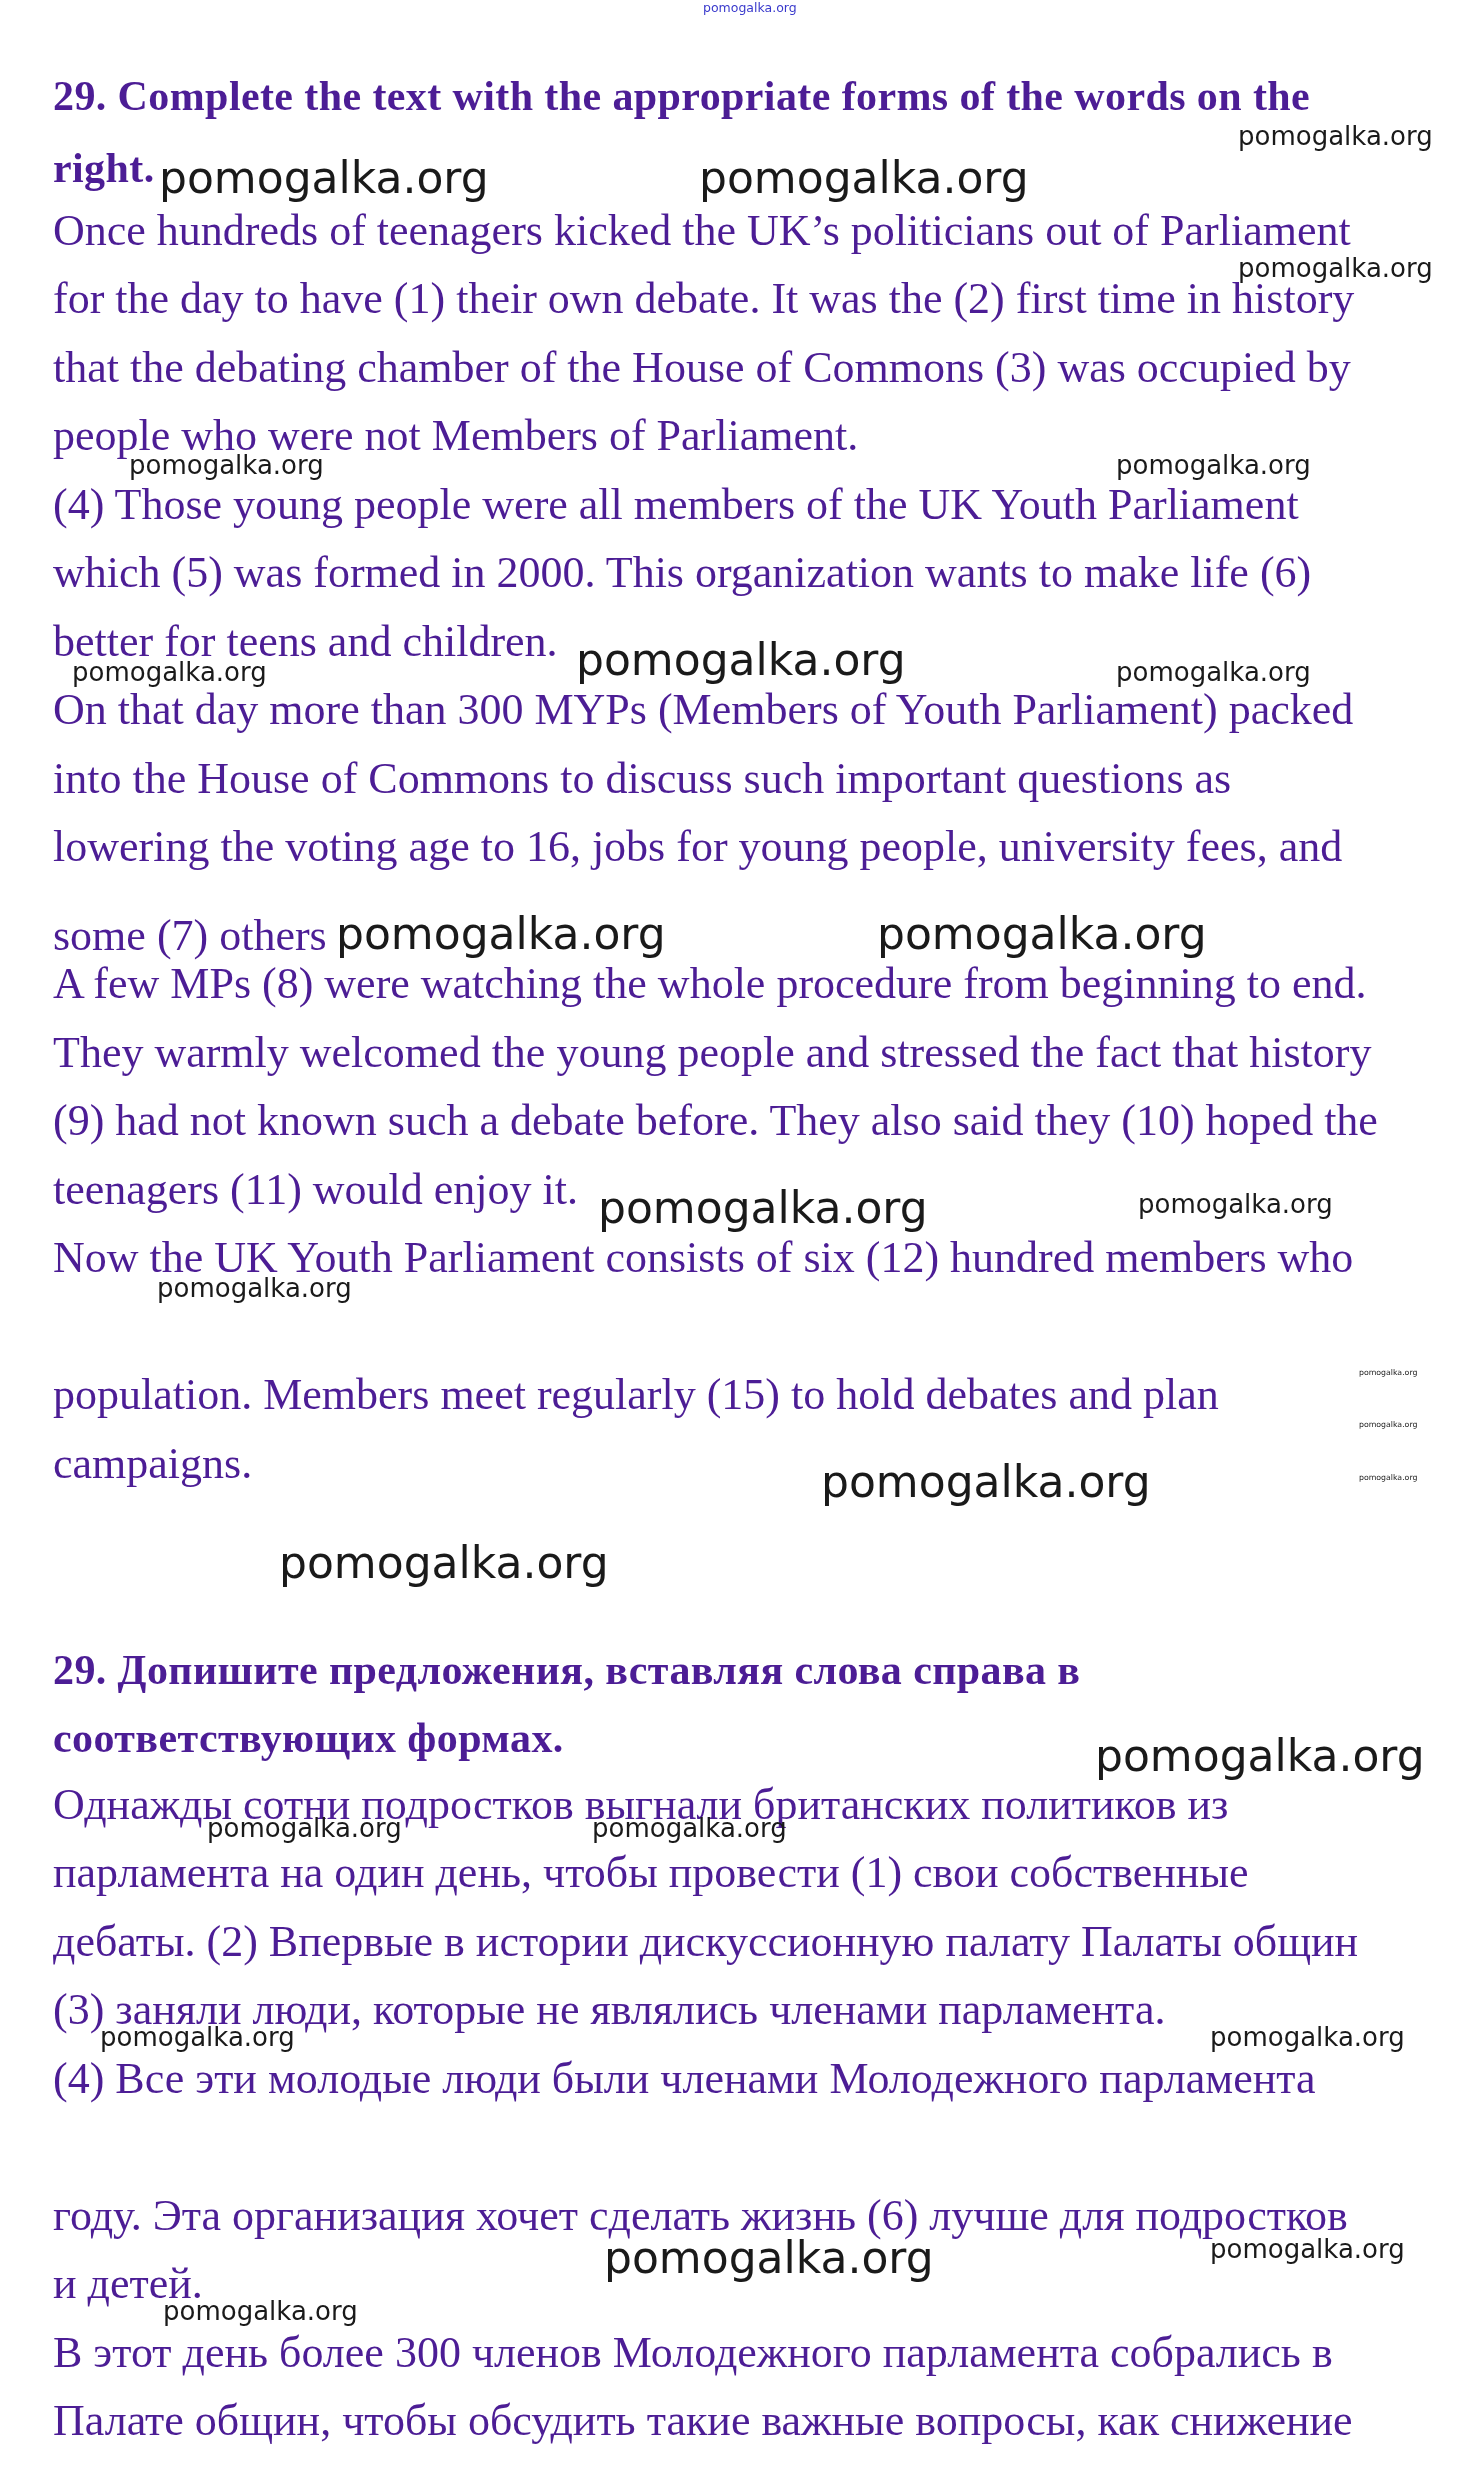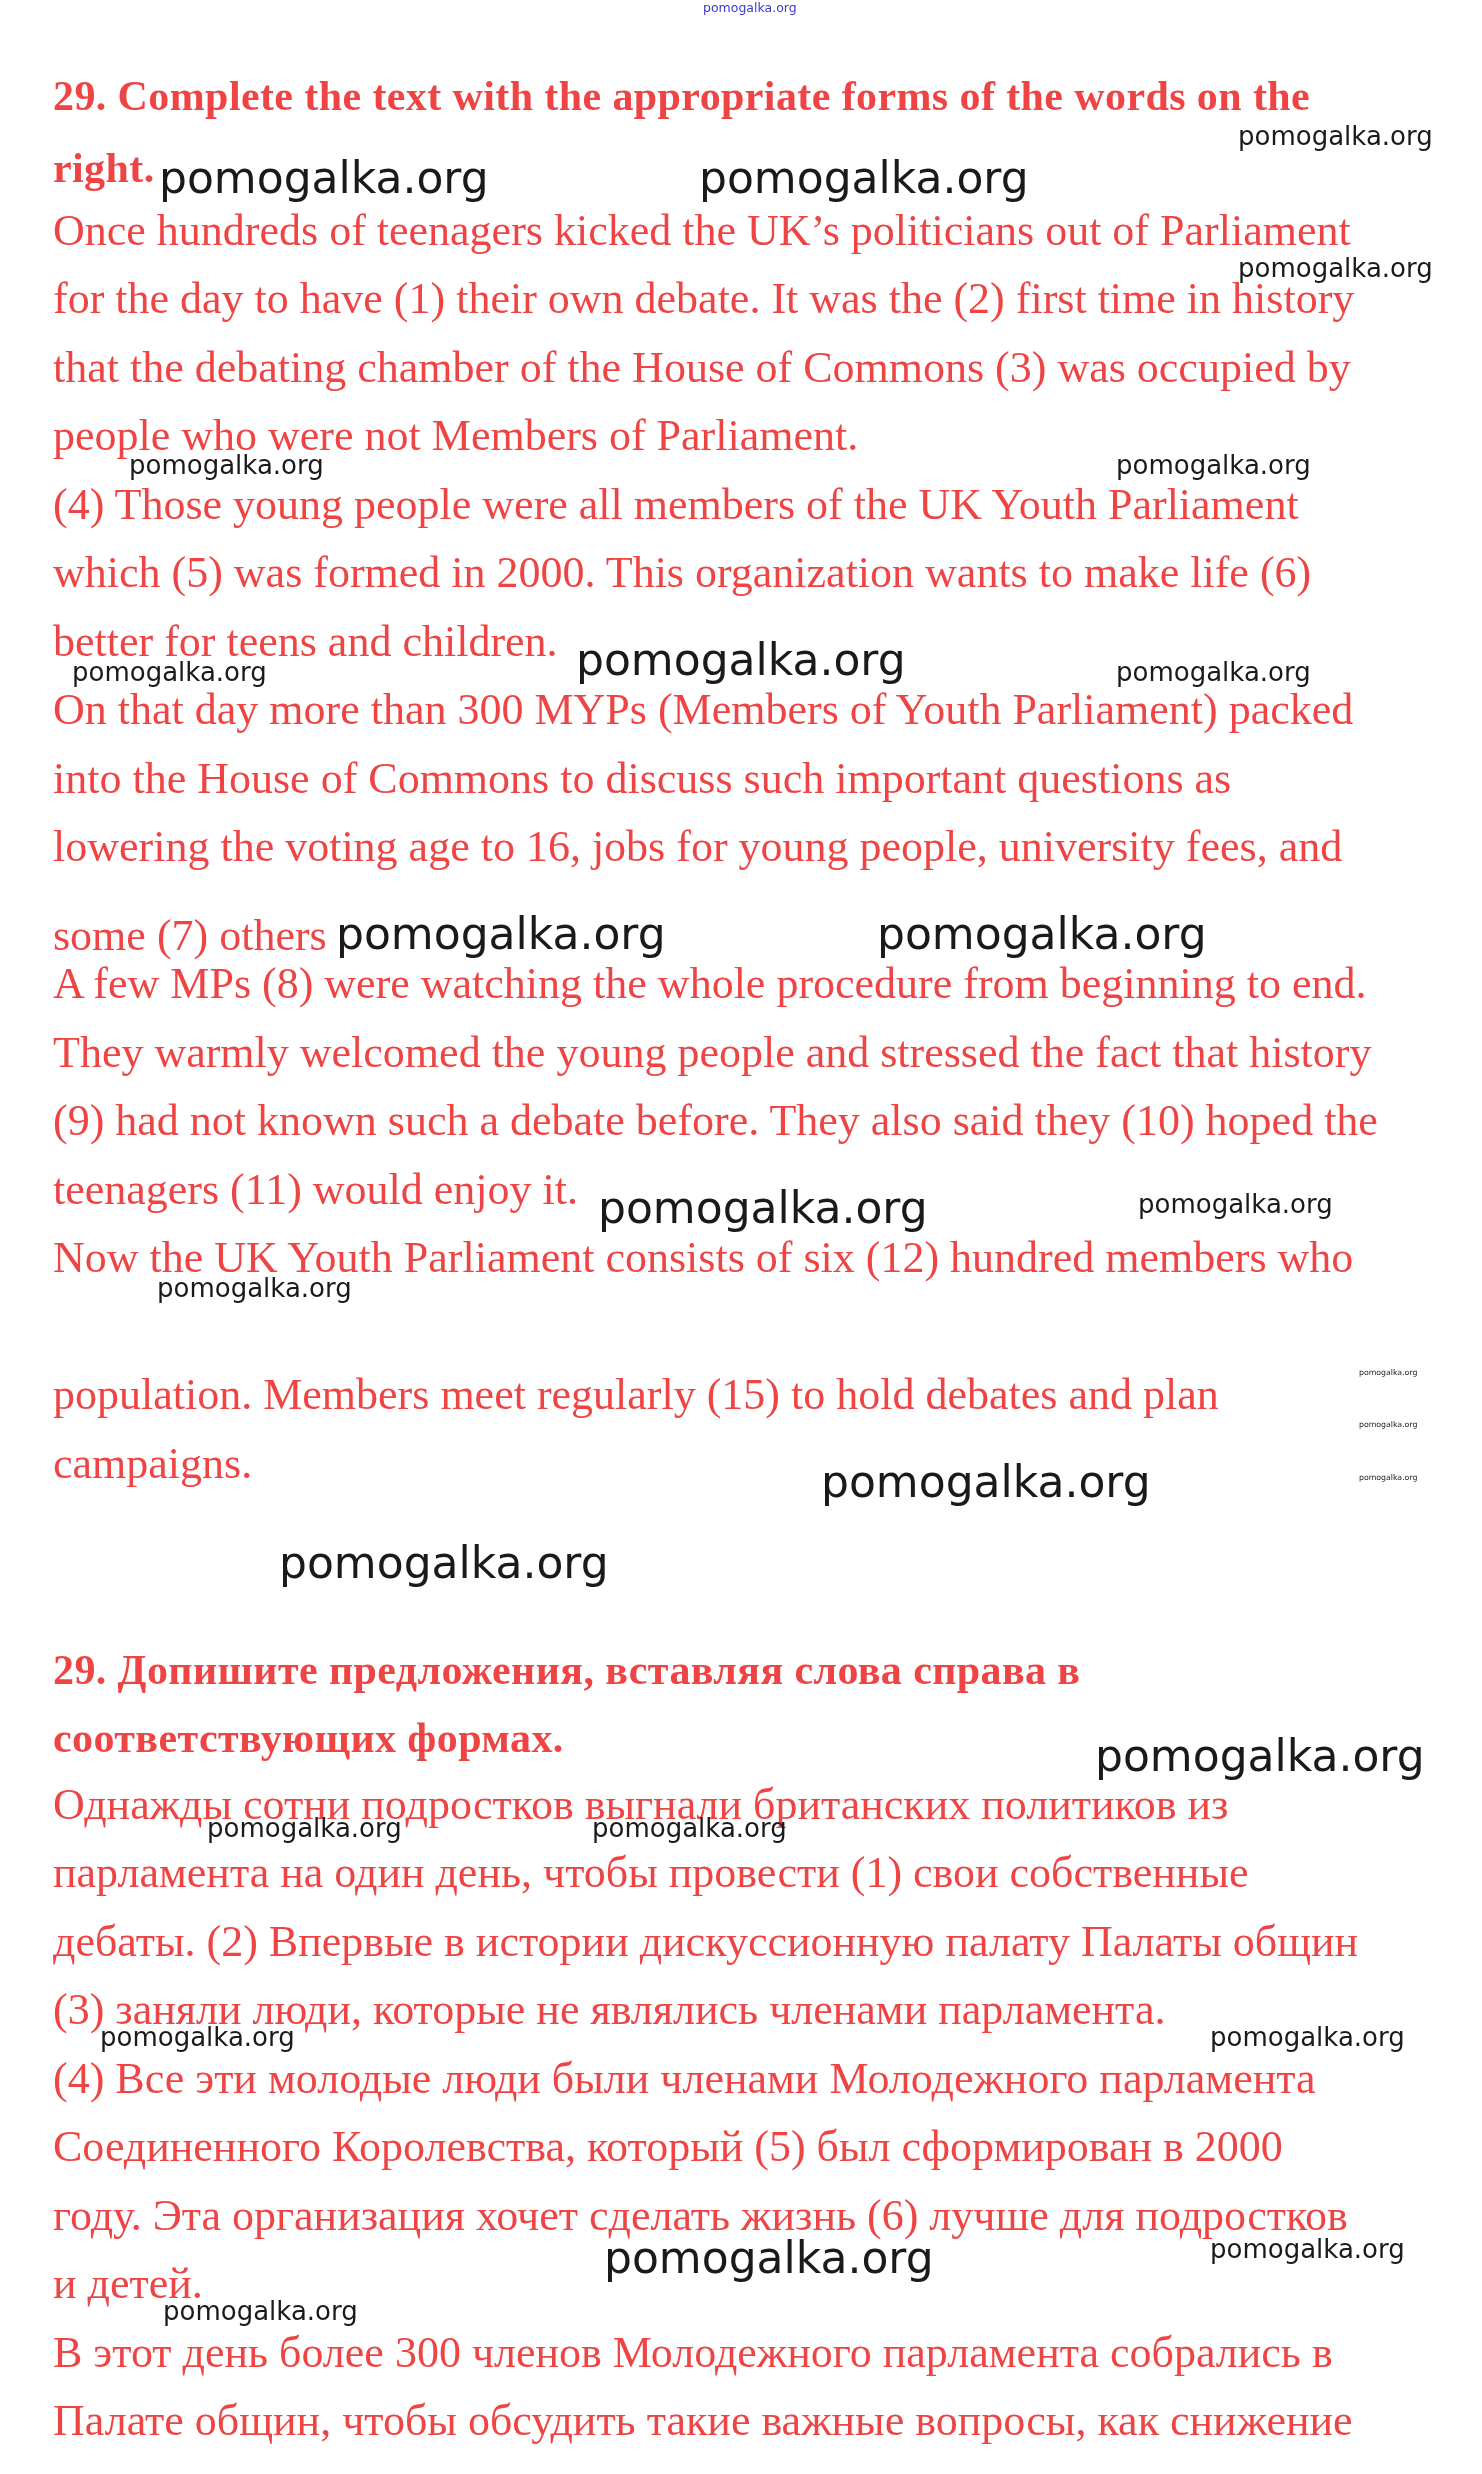--- a/index.html
+++ b/index.html
@@ -1,21 +1,21 @@
 <!DOCTYPE html>
 <html style="font-size:12.5px"><head>
 <meta charset="utf-8">
 <style>
   html, body { margin:0; padding:0; background:#ffffff; }
   body { width:1482px; height:2475px; position:relative; overflow:hidden; }
   .page { position:absolute; left:0; top:0; width:1284px; height:2475px; }
   .line {
     position:absolute; left:53px; white-space:nowrap;
     font-family:"Liberation Serif","DejaVu Serif",serif;
-    font-size:44px; color:#ef4444; line-height:1;
+    font-size:44px; color:#4c1d95; line-height:1;
   }
   .h { font-weight:bold; font-size:42px; letter-spacing:0.4px; }
   .wm {
     position:absolute; white-space:nowrap;
     font-family:"DejaVu Sans","Liberation Sans",sans-serif;
     color:#1a1a1a; line-height:1;
   }
   .wm.big { font-size:44px; font-weight:500; }
   .wm.small { font-size:26px; }
   .wm.tiny { font-size:7.8px; }
@@ -51,21 +51,20 @@
   <div class="line" style="top:1442px;">campaigns.</div>
 
   <div class="line h" style="top:1649px;">29. Допишите предложения, вставляя слова справа в</div>
   <div class="line h" style="top:1717px;">соответствующих формах.</div>
 
   <div class="line" style="top:1783px;">Однажды сотни подростков выгнали британских политиков из</div>
   <div class="line" style="top:1851px;">парламента на один день, чтобы провести (1) свои собственные</div>
   <div class="line" style="top:1920px;">дебаты. (2) Впервые в истории дискуссионную палату Палаты общин</div>
   <div class="line" style="top:1988px;">(3) заняли люди, которые не являлись членами парламента.</div>
   <div class="line" style="top:2057px;">(4) Все эти молодые люди были членами Молодежного парламента</div>
-  <div class="line" style="top:2125px;">Соединенного Королевства, который (5) был сформирован в 2000</div>
   <div class="line" style="top:2194px;">году. Эта организация хочет сделать жизнь (6) лучше для подростков</div>
   <div class="line" style="top:2262px;">и детей.</div>
   <div class="line" style="top:2331px;">В этот день более 300 членов Молодежного парламента собрались в</div>
   <div class="line" style="top:2399px;">Палате общин, чтобы обсудить такие важные вопросы, как снижение</div>
 
   <div class="wm small" style="left:1238px;top:123px;">pomogalka.org</div>
   <div class="wm big" style="left:159px;top:156px;">pomogalka.org</div>
   <div class="wm big" style="left:699px;top:156px;">pomogalka.org</div>
   <div class="wm small" style="left:1238px;top:255px;">pomogalka.org</div>
   <div class="wm small" style="left:129px;top:452px;">pomogalka.org</div>

